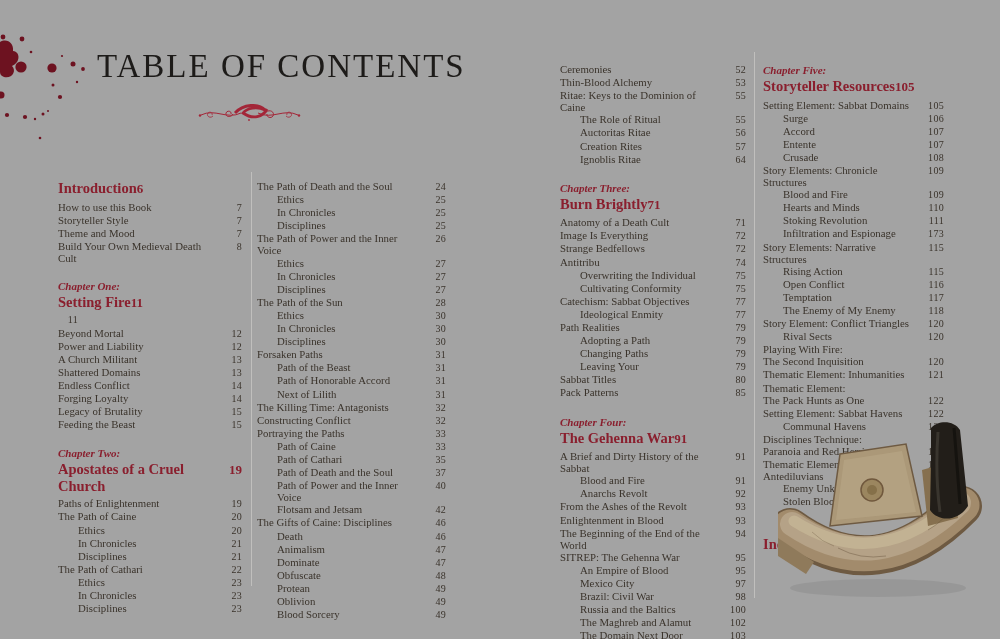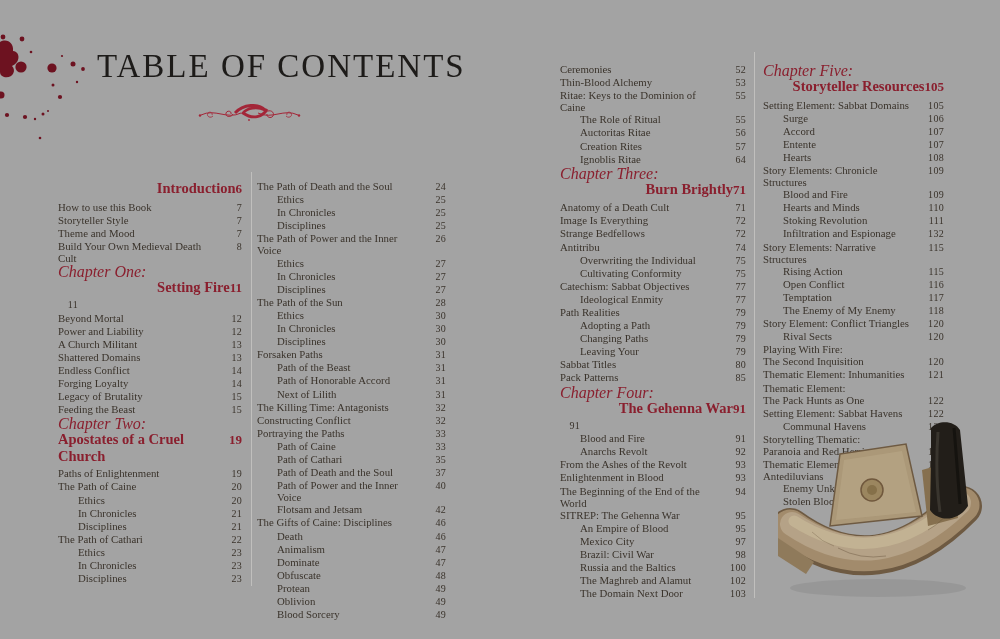--- a/index.html
+++ b/index.html
@@ -12,26 +12,26 @@
   .blood{fill:var(--blood,#6d1220);}
   .col{position:absolute;}
   .col-1{left:58px;top:171px;width:184px;}
   .col-2{left:257px;top:171px;width:189px;}
   .col-3{left:560px;top:54px;width:186px;}
   .col-4{left:763px;top:54px;width:181px;}
   .divider{position:absolute;width:1px;background:var(--divider,#c0bfbd);}
   .div-1{left:251px;top:172px;height:414px;}
   .div-2{left:754px;top:52px;height:546px;}
   .page-edge{position:absolute;left:985px;top:0;width:1px;height:639px;background:var(--edge,#a3a3a3);}
-  .toc-section{}
+  .toc-section{margin-top:15px;}
   .toc-section:first-child{margin-top:9px;}
   .toc-section.extra-gap{margin-top:27px;}
-  .chapter-label{font-style:italic;font-weight:normal;color:var(--accent_red,#8a1f2e);
-          font-size:16px;line-height:15px;}
-  .section-heading{display:flex;justify-content:flex-end;align-items:baseline;
+  .chapter-label{font-style:italic;font-weight:bold;color:var(--accent_red,#8a1f2e);
+          font-size:11px;line-height:15px;}
+  .section-heading{display:flex;justify-content:flex-start;align-items:baseline;
           color:var(--accent_red,#8a1f2e);font-weight:bold;font-size:14.5px;line-height:16.5px;margin-bottom:3px;}
   .section-heading .h-page{font-size:13px;}
   .entry{display:flex;justify-content:space-between;align-items:baseline;
           font-size:10.8px;line-height:12.1px;color:var(--body_text,#3a332b);}
   .entry .lbl{padding-right:6px;}
   .entry.ind .lbl{padding-left:20px;}
   .entry .pg{font-size:10px;letter-spacing:.3px;min-width:20px;text-align:right;}
   .horn{position:absolute;left:778px;top:420px;}
 </style>
 </head>
@@ -415,20 +415,21 @@
           <div class="pg">85</div>
         </div>
       </div>
       <div class="toc-section">
         <div class="chapter-label">Chapter Four:</div>
         <div class="section-heading">
           <div class="h-label">The Gehenna War</div>
           <div class="h-page">91</div>
         </div>
         <div class="entry">
+          <div class="lbl">A Brief and Dirty History of the Sabbat</div>
           <div class="pg">91</div>
         </div>
         <div class="entry ind">
           <div class="lbl">Blood and Fire</div>
           <div class="pg">91</div>
         </div>
         <div class="entry ind">
           <div class="lbl">Anarchs Revolt</div>
           <div class="pg">92</div>
         </div>
@@ -492,42 +493,42 @@
         </div>
         <div class="entry ind">
           <div class="lbl">Accord</div>
           <div class="pg">107</div>
         </div>
         <div class="entry ind">
           <div class="lbl">Entente</div>
           <div class="pg">107</div>
         </div>
         <div class="entry ind">
-          <div class="lbl">Hearts</div>
+          <div class="lbl">Crusade</div>
           <div class="pg">108</div>
         </div>
         <div class="entry">
           <div class="lbl">Story Elements: Chronicle Structures</div>
           <div class="pg">109</div>
         </div>
         <div class="entry ind">
           <div class="lbl">Blood and Fire</div>
           <div class="pg">109</div>
         </div>
         <div class="entry ind">
           <div class="lbl">Hearts and Minds</div>
           <div class="pg">110</div>
         </div>
         <div class="entry ind">
           <div class="lbl">Stoking Revolution</div>
           <div class="pg">111</div>
         </div>
         <div class="entry ind">
           <div class="lbl">Infiltration and Espionage</div>
-          <div class="pg">132</div>
+          <div class="pg">173</div>
         </div>
         <div class="entry">
           <div class="lbl">Story Elements: Narrative Structures</div>
           <div class="pg">115</div>
         </div>
         <div class="entry ind">
           <div class="lbl">Rising Action</div>
           <div class="pg">115</div>
         </div>
         <div class="entry ind">
@@ -572,21 +573,21 @@
         </div>
         <div class="entry">
           <div class="lbl">Setting Element: Sabbat Havens</div>
           <div class="pg">122</div>
         </div>
         <div class="entry ind">
           <div class="lbl">Communal Havens</div>
           <div class="pg">123</div>
         </div>
         <div class="entry">
-          <div class="lbl">Storytelling Thematic:</div>
+          <div class="lbl">Disciplines Technique:</div>
           <div class="pg"></div>
         </div>
         <div class="entry">
           <div class="lbl">Paranoia and Red Herrings</div>
           <div class="pg">124</div>
         </div>
         <div class="entry">
           <div class="lbl">Thematic Element: the Antediluvians</div>
           <div class="pg">125</div>
         </div>

